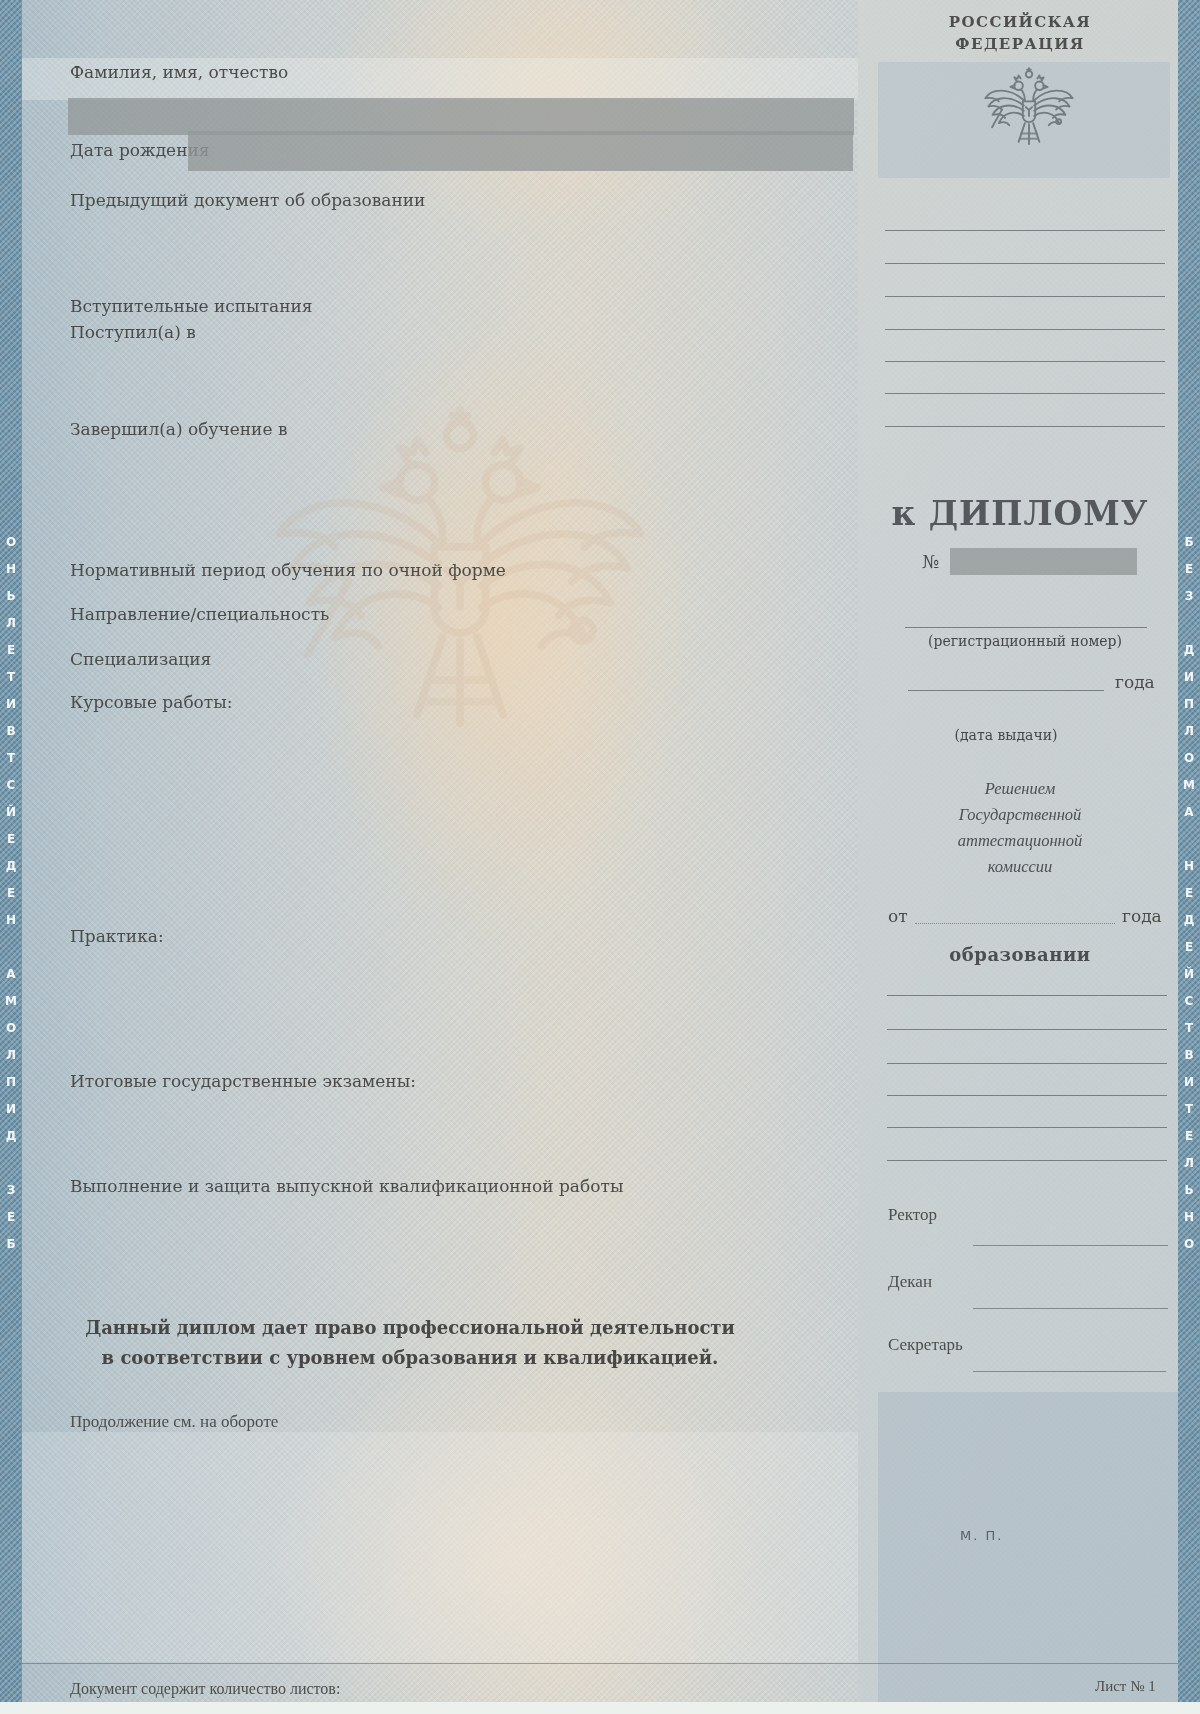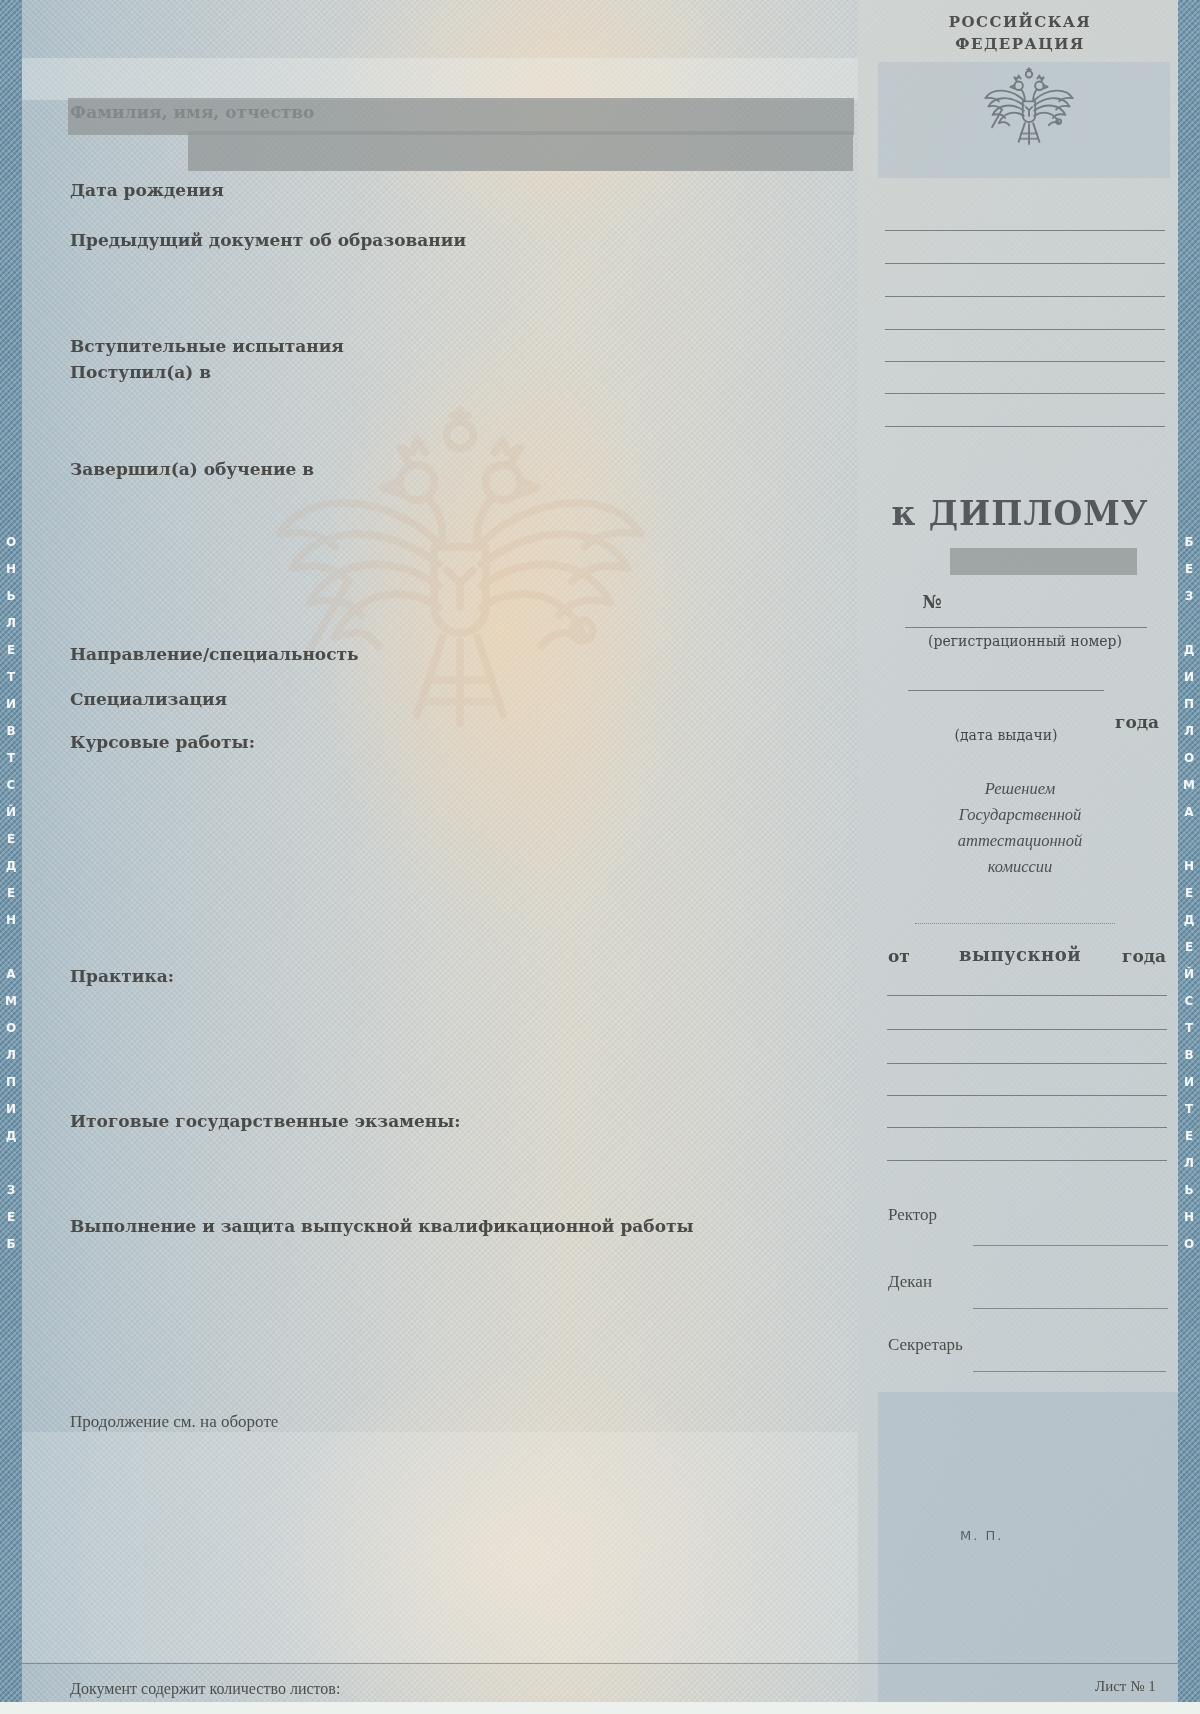--- a/index.html
+++ b/index.html
@@ -36,21 +36,21 @@
   .strip.left  { left:0; }
   .strip.right { left:1178px; }
   .vtext {
     position:absolute; top:535px; left:0; width:22px; height:720px;
     writing-mode:vertical-rl; text-orientation:upright;
     font-family:"DejaVu Sans", sans-serif; font-weight:bold; font-size:12px;
     letter-spacing:13px; line-height:22px; color:rgba(255,255,255,.92); white-space:nowrap;
   }
 
   
-  .lbl  { position:absolute; font-size:17px; font-weight:bold; color:#4a4b49; white-space:nowrap;margin-top:40px; }
+  .lbl  { position:absolute; font-size:17px; font-weight:normal; color:#4a4b49; white-space:nowrap; }
   .ilbl { position:absolute; font-family:"Liberation Serif", serif; font-size:17px; color:#4c4e4c; white-space:nowrap; }
   .cap  { position:absolute; font-size:14px; color:#44474a; text-align:center; white-space:nowrap; }
   .line { position:absolute; height:0; border-top:1px solid rgba(85,92,97,.7); }
   .sigline { position:absolute; height:0; border-top:1px solid rgba(110,116,120,.75); }
   .dotline { position:absolute; height:0; border-top:1px dotted rgba(120,128,133,.85); }
   .bar  { position:absolute; background:rgba(148,152,152,.78); }
 
   .country { position:absolute; left:870px; width:300px; text-align:center;
     font-size:15px; font-weight:bold; letter-spacing:1.5px; color:#4e4e4c; }
   .title1 { position:absolute; left:870px; top:464px; width:300px; text-align:center;
@@ -125,27 +125,32 @@
 
   <div class="lbl" style="left:70px; top:62px">Фамилия, имя, отчество</div>
   <div class="bar" style="left:68px; top:98px; width:786px; height:37px"></div>
   <div class="lbl" style="left:70px; top:140px">Дата рождения</div>
   <div class="bar" style="left:188px; top:131px; width:665px; height:40px"></div>
 
   <div class="lbl" style="left:70px; top:190px">Предыдущий документ об образовании</div>
   <div class="lbl" style="left:70px; top:296px">Вступительные испытания</div>
   <div class="lbl" style="left:70px; top:322px">Поступил(а) в</div>
   <div class="lbl" style="left:70px; top:419px">Завершил(а) обучение в</div>
+  <div class="lbl" style="left:70px; top:560px">Нормативный период обучения по очной форме</div>
   <div class="lbl" style="left:70px; top:604px">Направление/специальность</div>
   <div class="lbl" style="left:70px; top:649px">Специализация</div>
   <div class="lbl" style="left:70px; top:692px">Курсовые работы:</div>
   <div class="lbl" style="left:70px; top:926px">Практика:</div>
   <div class="lbl" style="left:70px; top:1071px">Итоговые государственные экзамены:</div>
   <div class="lbl" style="left:70px; top:1176px">Выполнение и защита выпускной квалификационной работы</div>
 
+  <div class="statement">
+    <div>Данный диплом дает право профессиональной деятельности</div>
+    <div>в соответствии с уровнем образования и квалификацией.</div>
+  </div>
 
   <div class="ilbl" style="left:70px; top:1412px">Продолжение см. на обороте</div>
 
   <div class="country" style="top:13px">РОССИЙСКАЯ</div>
   <div class="country" style="top:35px">ФЕДЕРАЦИЯ</div>
 
   <svg class="emblem" style="left:977px; top:67px" width="104" height="104">
       <use href="#eagle"></use>
     </svg>
 
@@ -173,21 +178,21 @@
     <div>Решением</div>
     <div>Государственной</div>
     <div>аттестационной</div>
     <div>комиссии</div>
   </div>
 
   <div class="lbl" style="left:888px; top:906px">от</div>
   <div class="dotline" style="left:915px; top:923px; width:200px"></div>
   <div class="lbl" style="left:1122px; top:906px">года</div>
 
-  <div class="awarded">выпускной</div>
+  <div class="awarded">образовании</div>
 
   <div class="line" style="left:887px; top:995px;  width:280px"></div>
   <div class="line" style="left:887px; top:1029px; width:280px"></div>
   <div class="line" style="left:887px; top:1063px; width:280px"></div>
   <div class="line" style="left:887px; top:1095px; width:280px"></div>
   <div class="line" style="left:887px; top:1127px; width:280px"></div>
   <div class="line" style="left:887px; top:1160px; width:280px"></div>
 
   <div class="ilbl" style="left:888px; top:1205px">Ректор</div>
   <div class="sigline" style="left:973px; top:1245px; width:195px"></div>

